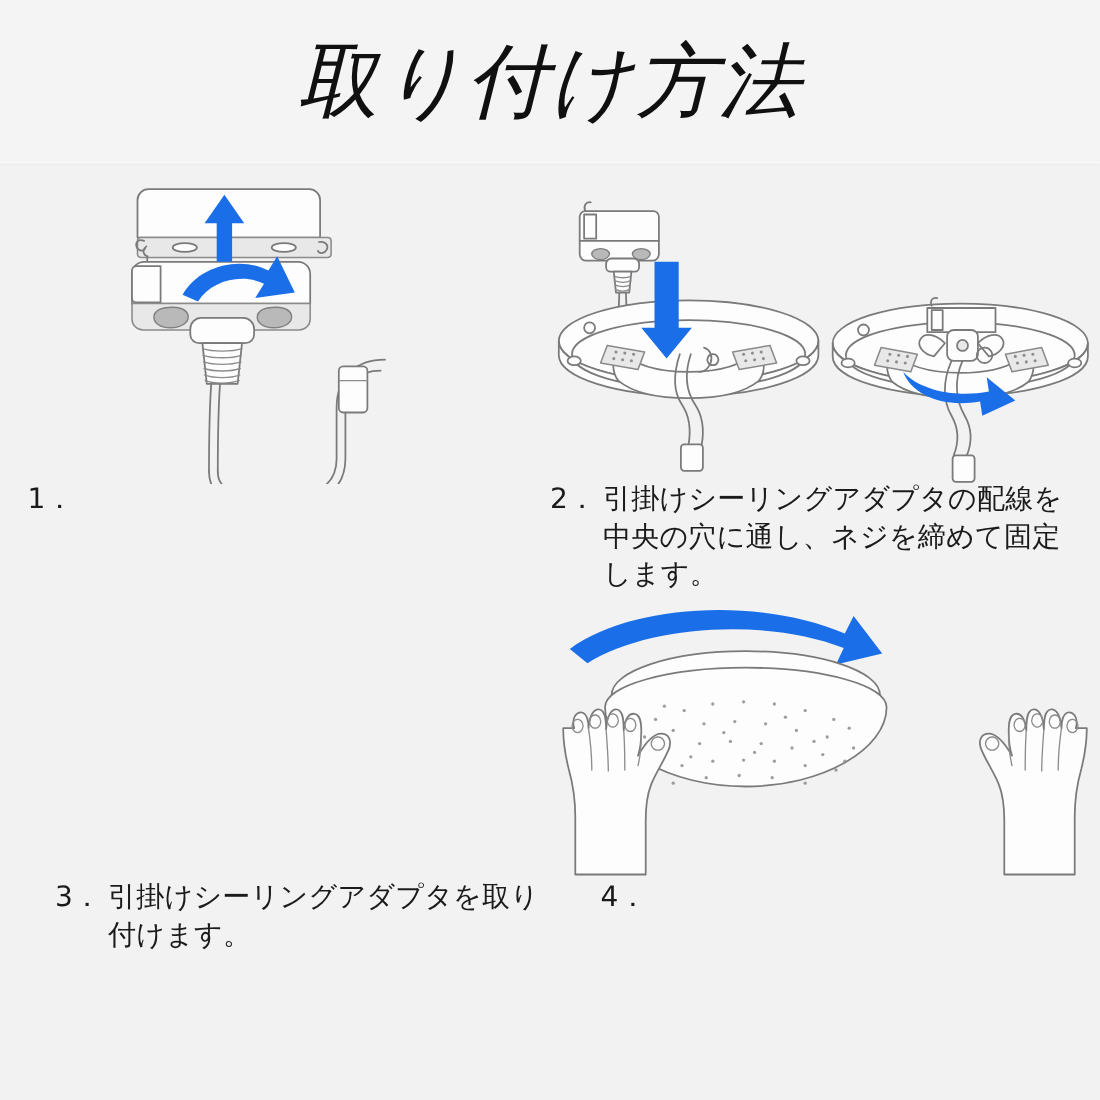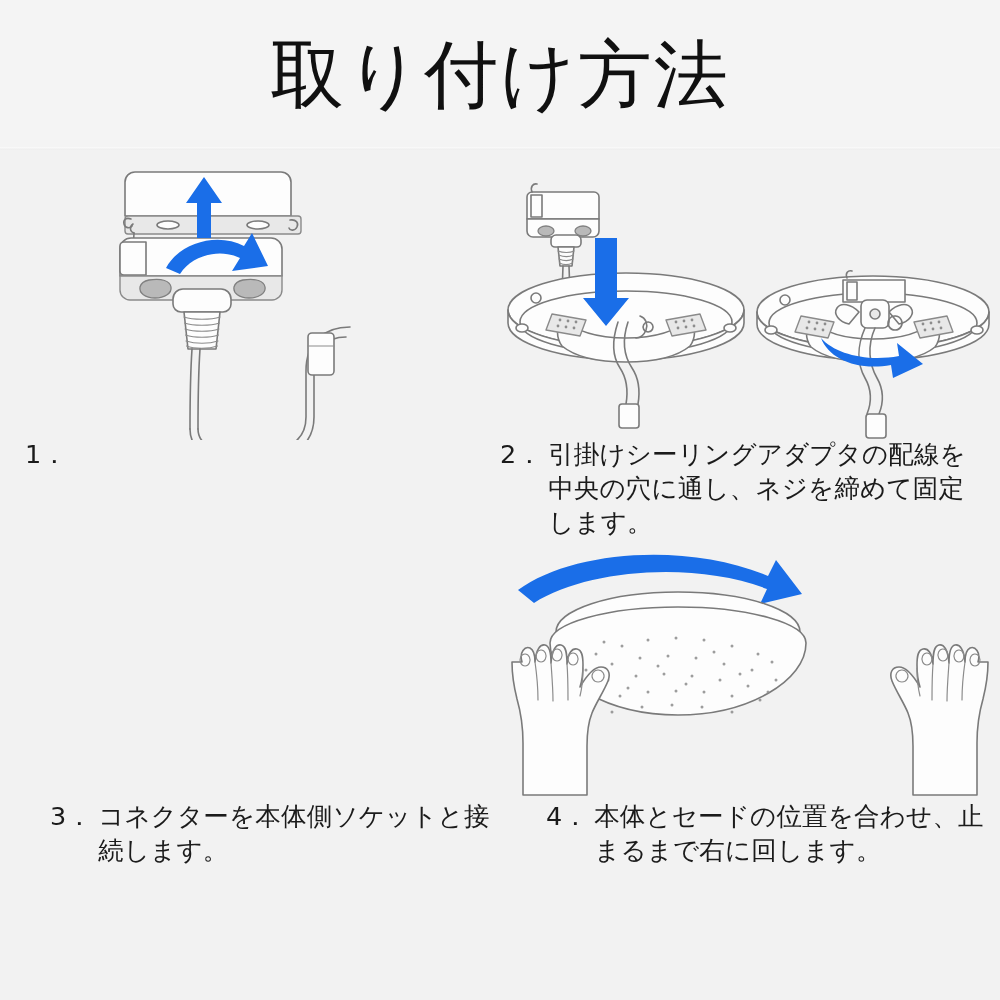--- a/index.html
+++ b/index.html
@@ -27,20 +27,21 @@
   .header {
     position: absolute;
     left: 0;
     top: 0;
     width: 1000px;
     height: 148px;
     display: flex;
     align-items: center;
     justify-content: center;
     background: #f4f4f4;
+    font-style: italic;
   }
   .header-title {
     font-size: 74px;
     line-height: 1;
     letter-spacing: 2px;
     color: #101010;
     font-weight: 400;
     font-family: "DejaVu Sans", "Liberation Sans", sans-serif;
     white-space: nowrap;
   }
@@ -291,21 +292,21 @@
       </div>
       <div class="step-caption">
         <span class="step-num">2．</span>
         <span class="step-text">引掛けシーリングアダプタの配線を中央の穴に通し、ネジを締めて固定します。</span>
       </div>
     </div>
 
     <div class="step" id="step-3">
       <div class="step-caption">
         <span class="step-num">3．</span>
-        <span class="step-text">コネクターを本体側ソケットと接続します。</span>
+        <span class="step-text">引掛けシーリングアダプタを取り付けます。</span>
       </div>
     </div>
 
     <div class="step" id="step-4">
       <div class="step-fig">
         <svg class="fig-svg" width="500" height="250" viewBox="0 0 500 250" xmlns="http://www.w3.org/2000/svg">
 
           <path class="arrow" d="M18 40 c54 -40 170 -48 250 -14 l8 -16 l26 34 l-42 10 l7 -15 c-72 -28 -180 -20 -233 14 z"></path>
 
           <path class="sh-w" d="M56 82 c0 -22 54 -40 122 -40 c68 0 122 18 122 40 c0 4 -2 8 -6 11 c-14 -18 -62 -31 -116 -31 c-54 0 -102 13 -116 31 c-4 -3 -6 -7 -6 -11 z"></path>
@@ -399,18 +400,17 @@
             <path class="ln-t" d="M25 104 a5 6 0 1 0 0.1 0" style="fill:none"></path>
             <path class="ln-t" d="M41 100 a5 6 0 1 0 0.1 0" style="fill:none"></path>
             <path class="ln-t" d="M57 99 a5 6 0 1 0 0.1 0" style="fill:none"></path>
             <path class="ln-t" d="M73 103 a5 6 0 1 0 0.1 0" style="fill:none"></path>
             <path class="ln-t" d="M98 120 a6 6 0 1 0 0.1 0" style="fill:none"></path>
           </g>
         </svg>
       </div>
       <div class="step-caption">
         <span class="step-num">4．</span>
-        <span class="step-text">本体とセードの位置を合わせ、止まるまで右に回します。</span>
       </div>
     </div>
 
   </div>
 </div>
 
 </body></html>

